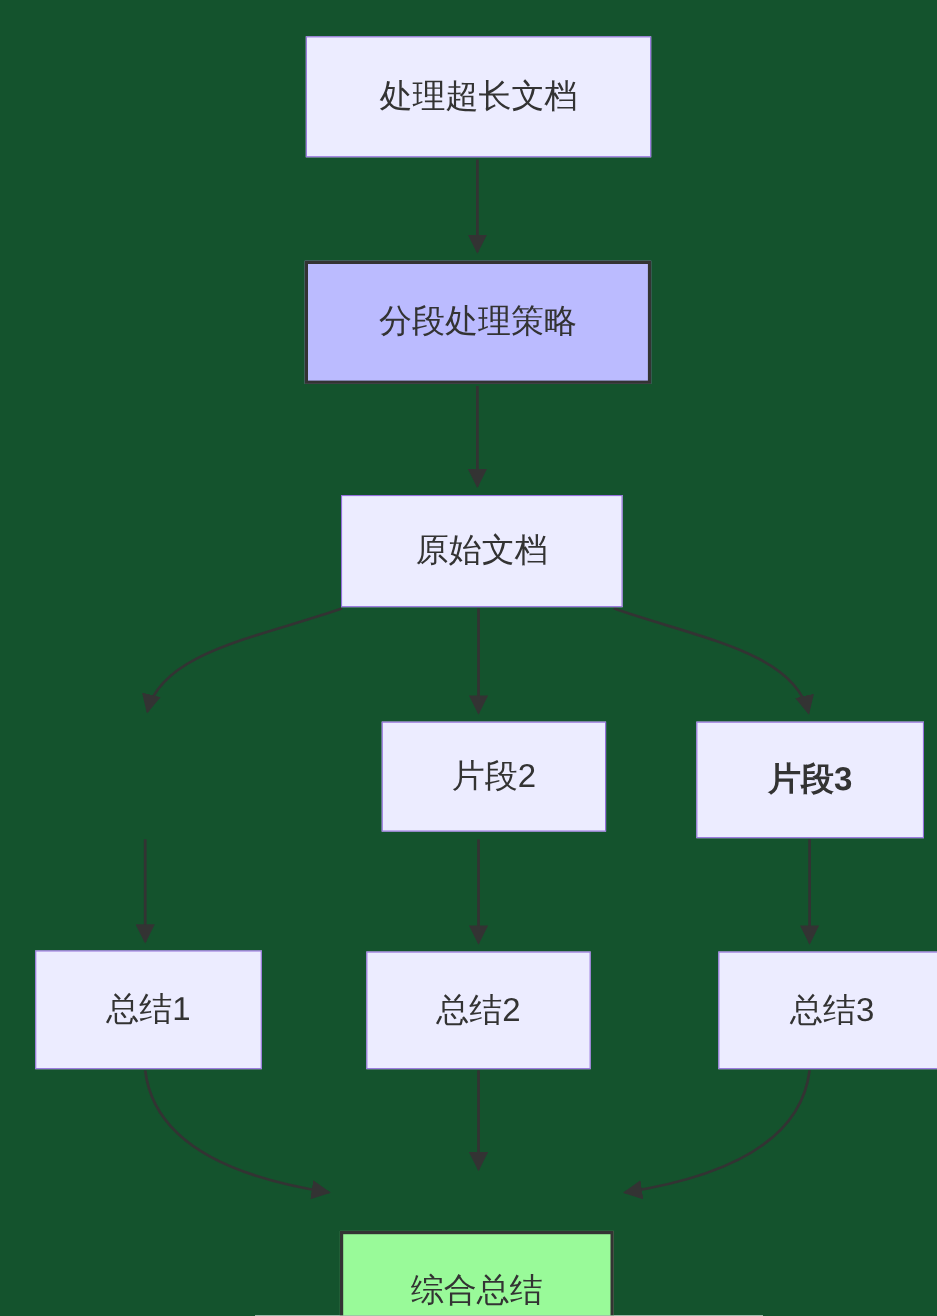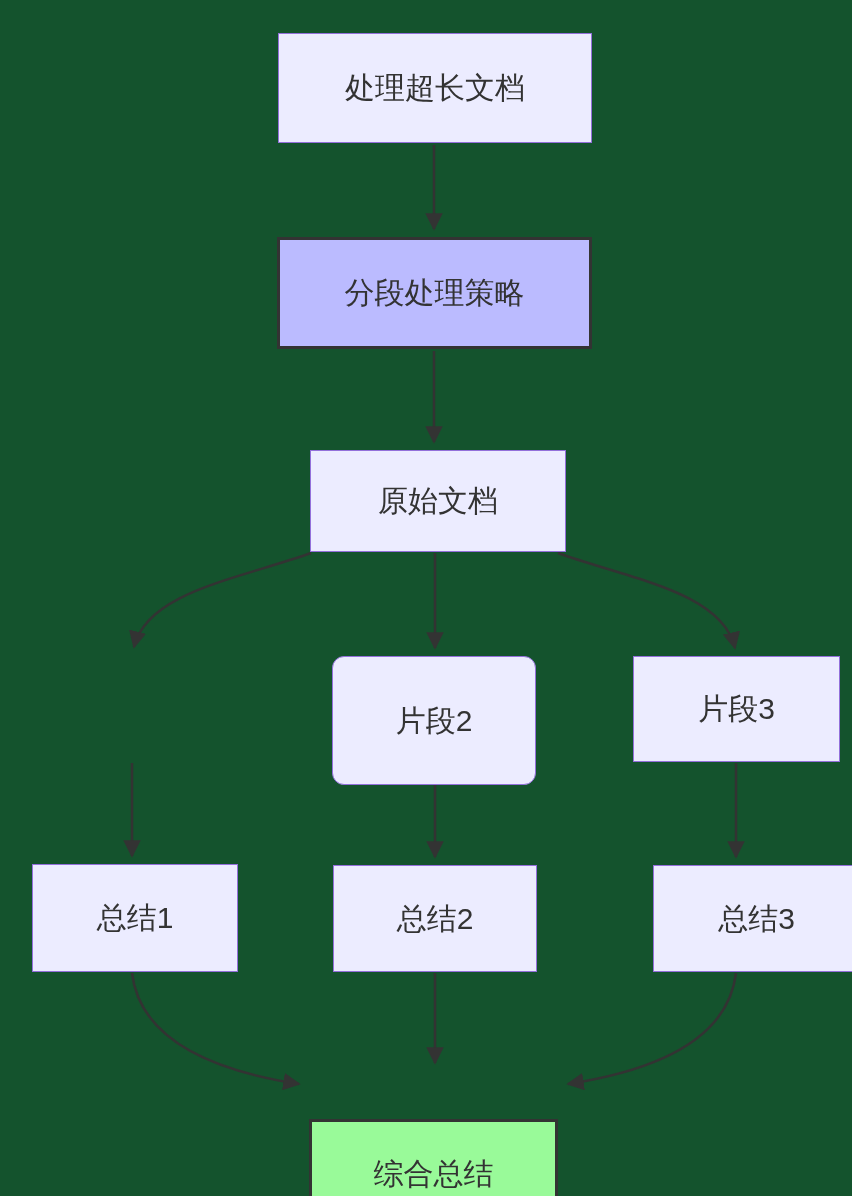--- a/index.html
+++ b/index.html
@@ -43,22 +43,22 @@
   }
   .node--emphasis-green {
     background: #99fa99;
     border: 3.5px solid #333333;
   }
   
   #node-doc        { left: 278px; top: 33px;   width: 314px; height: 110px; }
   #node-strategy   { left: 277px; top: 237px;  width: 315px; height: 112px; }
   #node-original   { left: 310px; top: 450px;  width: 256px; height: 102px; }
   #node-fragment-1 { left: 32px;  top: 655px;  width: 201px; height: 107px; }
-  #node-fragment-2 { left: 332px; top: 656px;  width: 204px; height: 129px; border-radius: 12px; }
-  #node-fragment-3 { left: 633px; top: 656px;  width: 207px; height: 106px; }
+  #node-fragment-2 { left: 347px; top: 656px;  width: 204px; height: 100px; }
+  #node-fragment-3 { left: 633px; top: 656px;  width: 207px; height: 106px; font-weight: bold; }
   #node-summary-1  { left: 32px;  top: 864px;  width: 206px; height: 108px; }
   #node-summary-2  { left: 333px; top: 865px;  width: 204px; height: 107px; }
   #node-summary-3  { left: 653px; top: 865px;  width: 207px; height: 107px; }
   #node-final      { left: 309px; top: 1071px; width: 249px; height: 109px; margin-top: 48px; }
 
   .edge {
     fill: none;
     stroke: #333333;
     stroke-width: 2.5px;
   }

